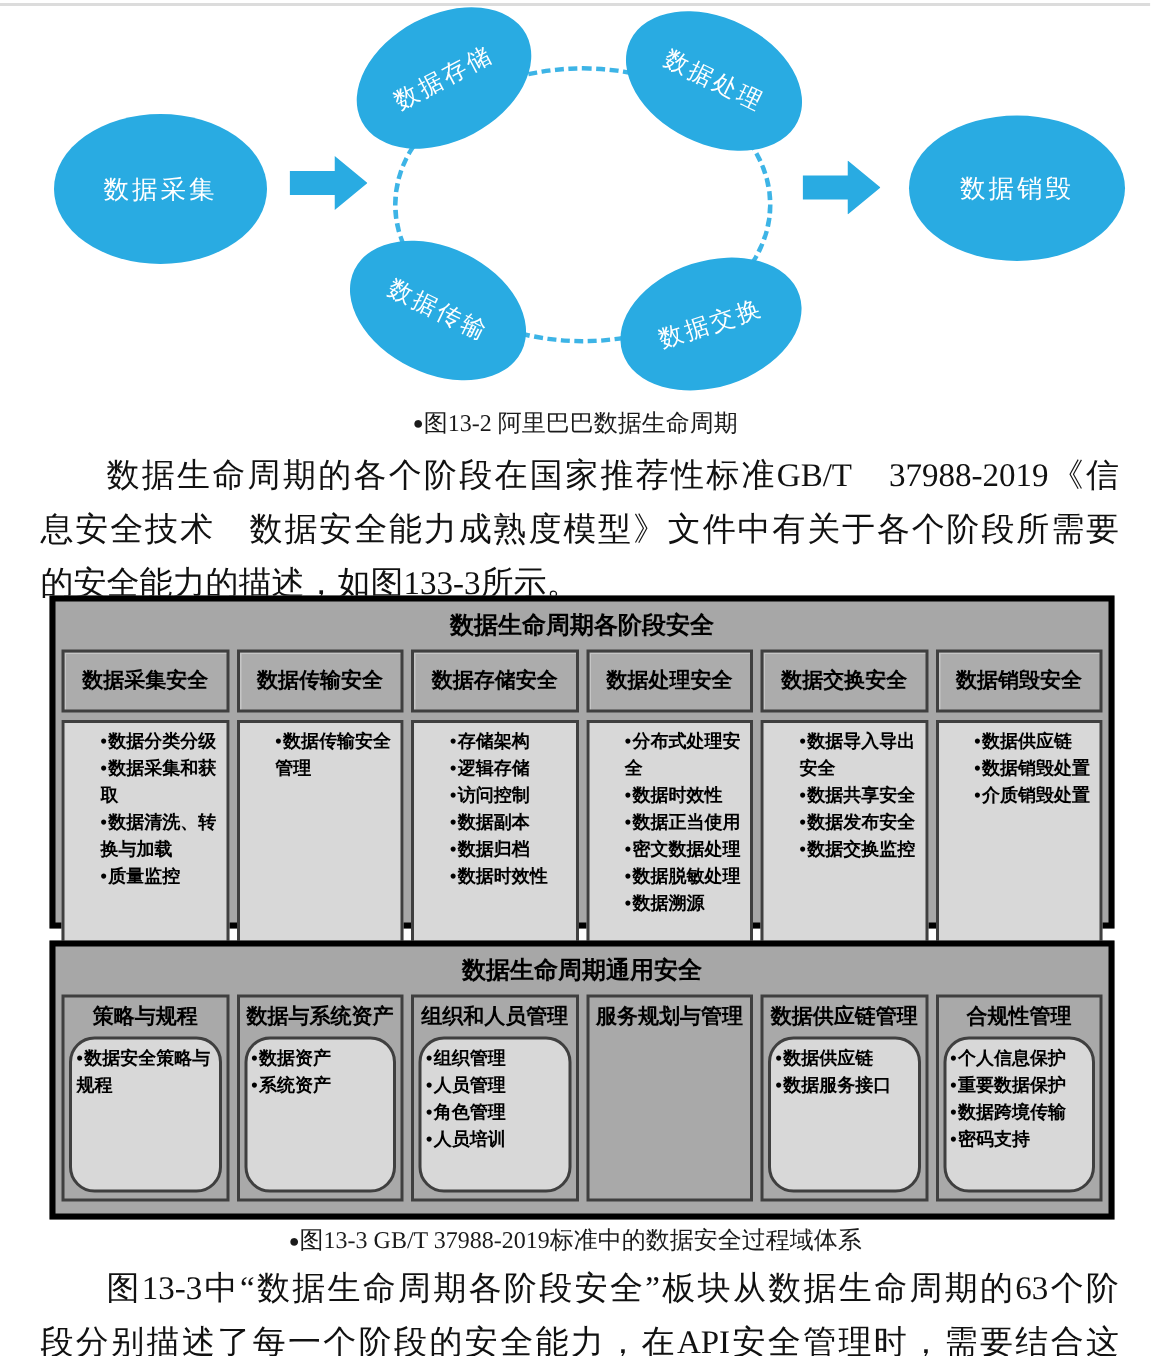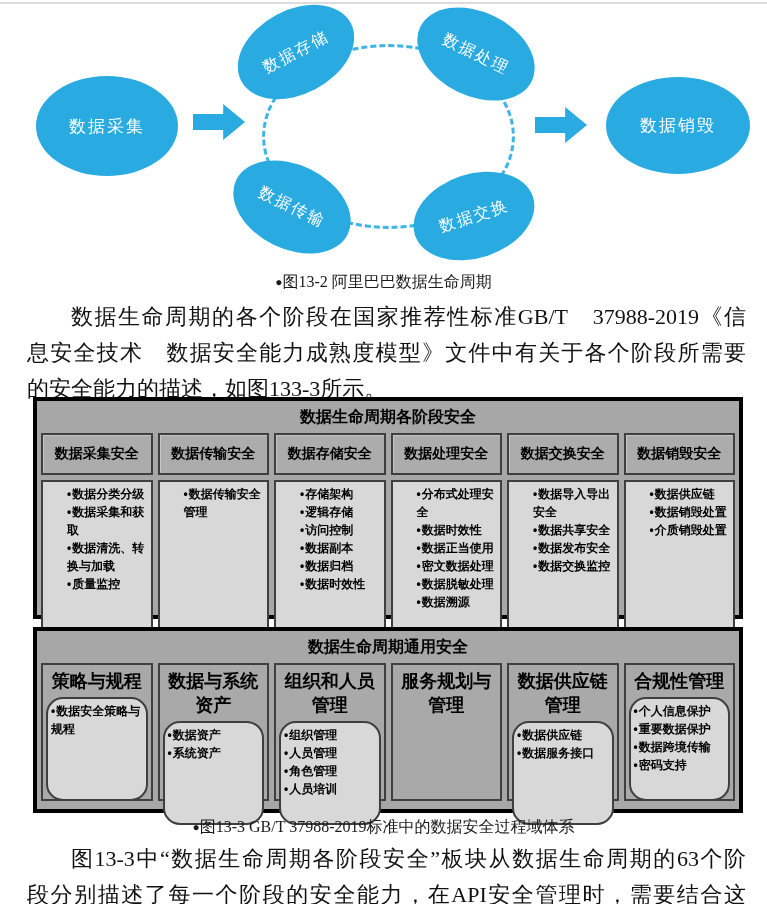--- a/index.html
+++ b/index.html
@@ -54,21 +54,21 @@
   .hdr-box{height:42px;box-sizing:border-box;display:flex;align-items:center;justify-content:center;
            border:2px solid #3f3f3f;background:#acacac;box-shadow:inset 1px 1px 0 #c6c6c6;
            font-weight:bold;font-size:14px;color:#000;}
   ul.items{margin:5px 0 0 0;padding:3px 1px 0 3px;list-style:none;
            border:2px solid #3f3f3f;background:#d8d8d8;box-sizing:border-box;
            font-weight:bold;font-size:12px;line-height:18px;color:#000;}
   .sec1 ul.items{height:162px;padding-left:24px;}
   ul.items li::before{content:"•";margin-right:1px;}
   .col2{flex:1;min-width:0;box-sizing:border-box;height:138px;
         border:2px solid #3f3f3f;background:#a9a9a9;padding:2px 3px 6px 3px;}
-  .hdr2{text-align:center;font-weight:bold;font-size:18px;color:#000;padding:2px 0 4px 0;}
+  .hdr2{text-align:center;font-weight:bold;font-size:14px;color:#000;padding:2px 0 4px 0;}
   .col2 ul.items{margin:0;height:104px;border-radius:17px;}
 </style>
 </head>
 <body>
 
 <div class="page">
   <div class="topline"></div>
 
   <div class="fig1">
     <div class="dashed-ring"></div>

